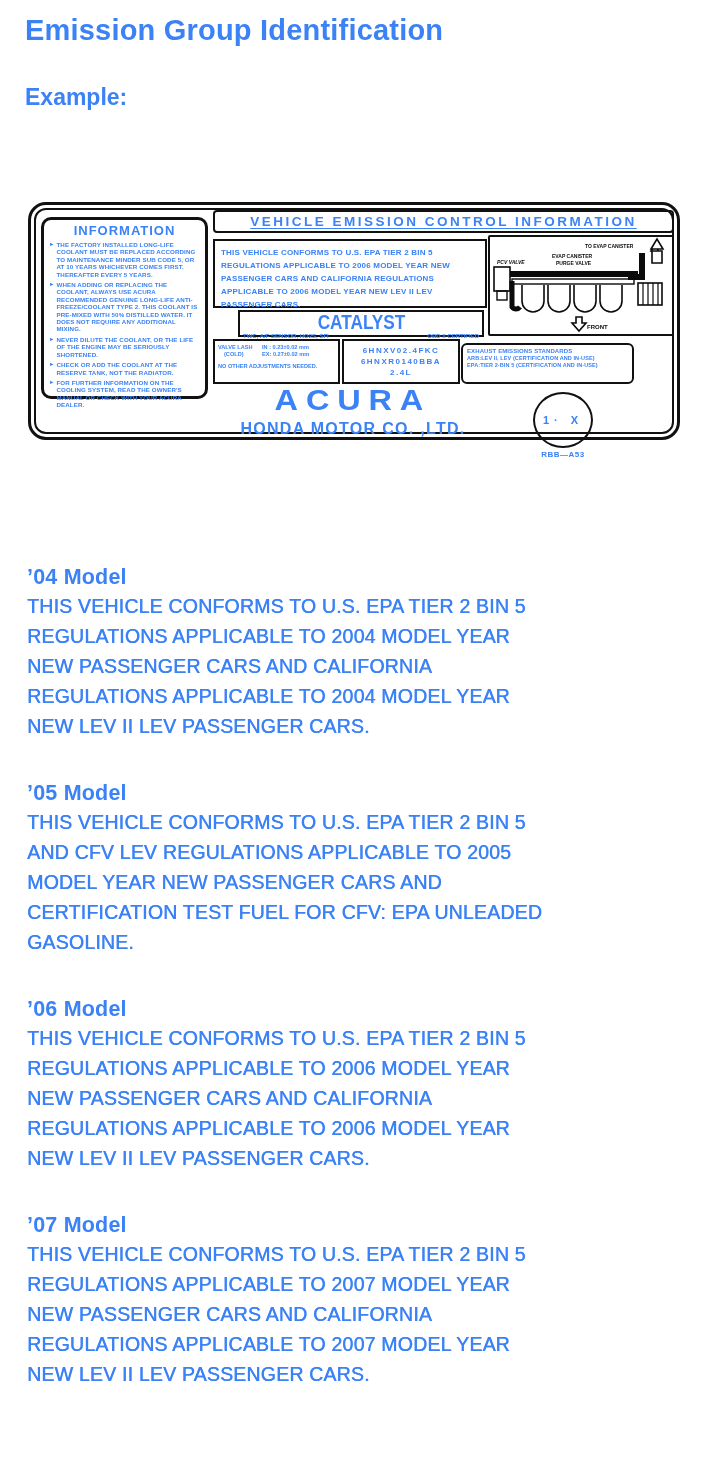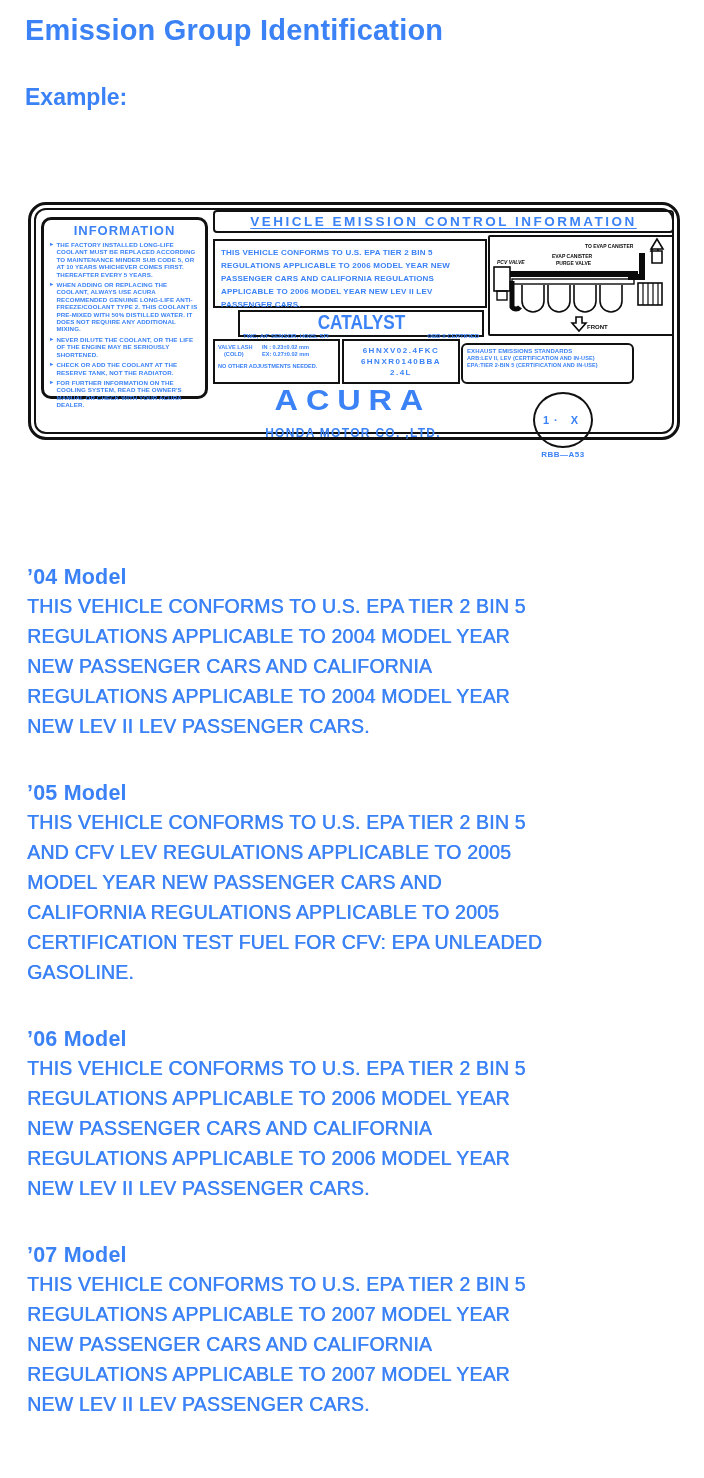--- a/index.html
+++ b/index.html
@@ -106,21 +106,21 @@
   .exhaust-box .ex-title { font-size: 6px; }
   .brand-block {
     position: absolute; left: 177px; top: 175px; width: 280px;
     text-align: center;
   }
   .acura {
     font-size: 29px; font-weight: 900; letter-spacing: 7px;
     display: inline-block; transform: scaleX(1.12); transform-origin: center;
     line-height: 30px;
   }
-  .company { font-size: 12px; font-weight: bold; letter-spacing: 1.3px; margin-top: 11px; }
+  .company { font-size: 16px; font-weight: bold; letter-spacing: 1.3px; margin-top: 5px; }
   .stamp { position: absolute; left: 482px; top: 182px; width: 90px; text-align: center; }
   .stamp-oval {
     display: inline-block; border: 2.5px solid #111; border-radius: 50%;
     padding: 20px 8px; font-size: 11px; font-weight: bold; letter-spacing: 5px;
     white-space: nowrap;
   }
   .stamp-code { font-size: 8px; font-weight: bold; margin-top: 2px; letter-spacing: 0.5px; }
 
   
   .sections { position: absolute; left: 27px; top: 563px; width: 660px; }
@@ -264,21 +264,20 @@
       <div class="tline">NEW PASSENGER CARS AND CALIFORNIA</div>
       <div class="tline">REGULATIONS APPLICABLE TO 2004 MODEL YEAR</div>
       <div class="tline">NEW LEV II LEV PASSENGER CARS.</div>
     </section>
 
     <section class="model-section">
       <h2 class="model-heading">’05 Model</h2>
       <div class="tline">THIS VEHICLE CONFORMS TO U.S. EPA TIER 2 BIN 5</div>
       <div class="tline">AND CFV LEV REGULATIONS APPLICABLE TO 2005</div>
       <div class="tline">MODEL YEAR NEW PASSENGER CARS AND</div>
-      <div class="tline">CALIFORNIA REGULATIONS APPLICABLE TO 2005</div>
       <div class="tline">CERTIFICATION TEST FUEL FOR CFV: EPA UNLEADED</div>
       <div class="tline">GASOLINE.</div>
     </section>
 
     <section class="model-section">
       <h2 class="model-heading">’06 Model</h2>
       <div class="tline">THIS VEHICLE CONFORMS TO U.S. EPA TIER 2 BIN 5</div>
       <div class="tline">REGULATIONS APPLICABLE TO 2006 MODEL YEAR</div>
       <div class="tline">NEW PASSENGER CARS AND CALIFORNIA</div>
       <div class="tline">REGULATIONS APPLICABLE TO 2006 MODEL YEAR</div>

